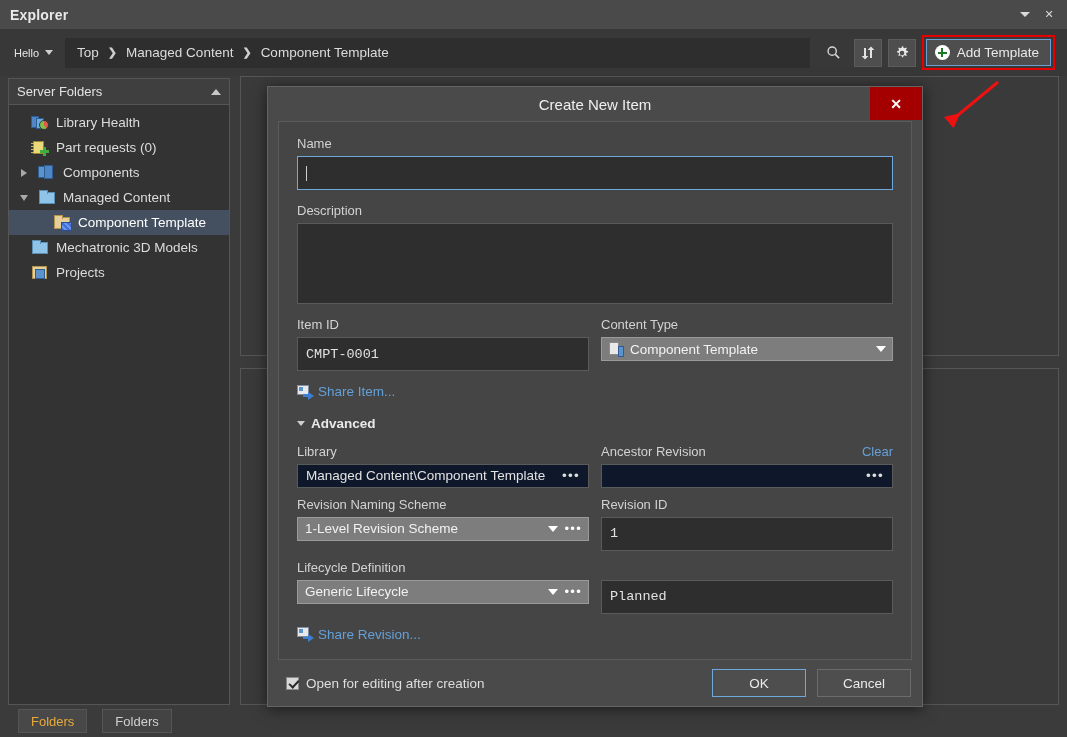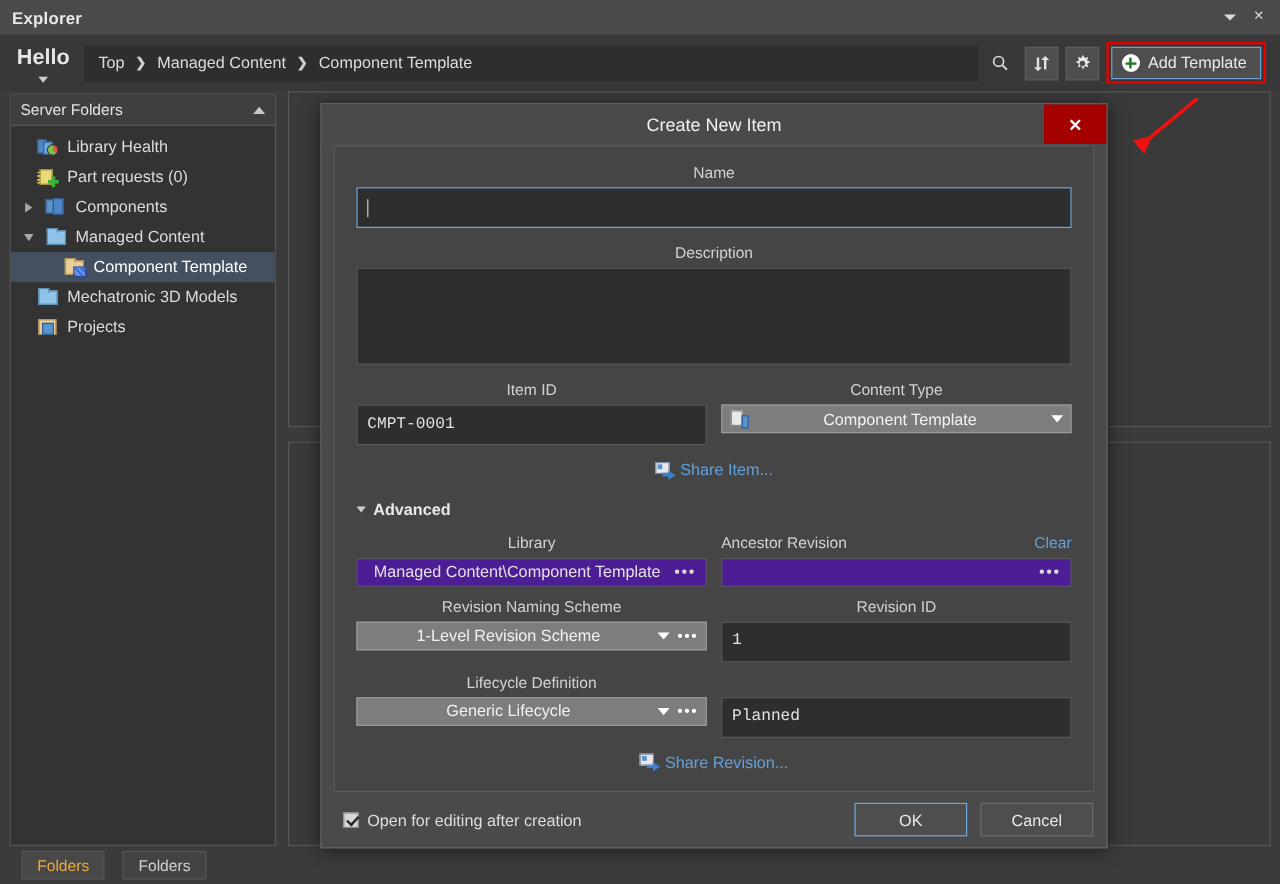--- a/index.html
+++ b/index.html
@@ -3,21 +3,21 @@
 <meta charset="utf-8">
 <style>
   * { box-sizing: border-box; margin: 0; padding: 0; }
   html, body {
     width: 1067px; height: 737px;
     background: #3b3b3b;
     font-family: "Liberation Sans", sans-serif;
     color: #d7d7d7;
     overflow: hidden;
   }
-  .app { position: relative; width: 1067px; height: 737px; background: #3b3b3b; text-align: center; }
+  .app { position: relative; width: 1067px; height: 737px; background: #3b3b3b; }
 
   
   .titlebar {
     position: absolute; left: 0; top: 0; width: 1067px; height: 29px;
     background: #4a4a4a;
     display: flex; align-items: center;
   }
   .titlebar .title {
     font-size: 14px; font-weight: bold; color: #e9e9e9; margin-left: 10px;
     letter-spacing: .2px;
@@ -32,22 +32,22 @@
     border-top: 5px solid #d9d9d9;
   }
 
   
   .toolbar {
     position: absolute; left: 0; top: 29px; width: 1067px; height: 47px;
     background: #383838;
     display: flex; align-items: center;
   }
   .hello {
-    margin-left: 14px; font-size: 18px; font-weight: bold; color: #e6e6e6;
-    display: flex; align-items: center; gap: 6px; cursor: pointer; flex-direction: column;
+    margin-left: 14px; font-size: 11px; font-weight: normal; color: #e6e6e6;
+    display: flex; align-items: center; gap: 6px; cursor: pointer;
   }
   .hello .tri {
     width: 0; height: 0; border-left: 4px solid transparent; border-right: 4px solid transparent;
     border-top: 5px solid #cfcfcf;
   }
   .breadcrumb {
     margin-left: 12px; height: 30px; background: #2e2e2e;
     display: flex; align-items: center; padding: 0 12px; gap: 9px;
     flex: 1 1 auto; max-width: 745px;
   }
@@ -230,21 +230,21 @@
 
   .advanced {
     display: flex; align-items: center; gap: 6px; font-size: 13.5px;
     font-weight: bold; color: #e9e9e9; cursor: pointer;
   }
   .advanced .tw {
     width: 0; height: 0; border-left: 4px solid transparent; border-right: 4px solid transparent;
     border-top: 5px solid #cfcfcf;
   }
   .inputdots {
-    width: 100%; height: 24px; background: #4c1d95; border: 1px solid #5a5a5a;
+    width: 100%; height: 24px; background: #0f172a; border: 1px solid #5a5a5a;
     display: flex; align-items: center; padding: 0 8px; gap: 6px;
     font-size: 13.5px; color: #e2e2e2;
   }
   .inputdots .v { flex: 1 1 auto; overflow: hidden; white-space: nowrap; text-overflow: ellipsis; }
   .inputdots .dots { letter-spacing: 1.3px; color: #dcdcdc; cursor: pointer; flex: none; }
   .lbl-row { display: flex; align-items: baseline; }
   .lbl-row .clear { margin-left: auto; color: #64a0d8; font-size: 13px; cursor: pointer; }
 
   .dlg-footer {
     height: 46px; flex: none; display: flex; align-items: center;

